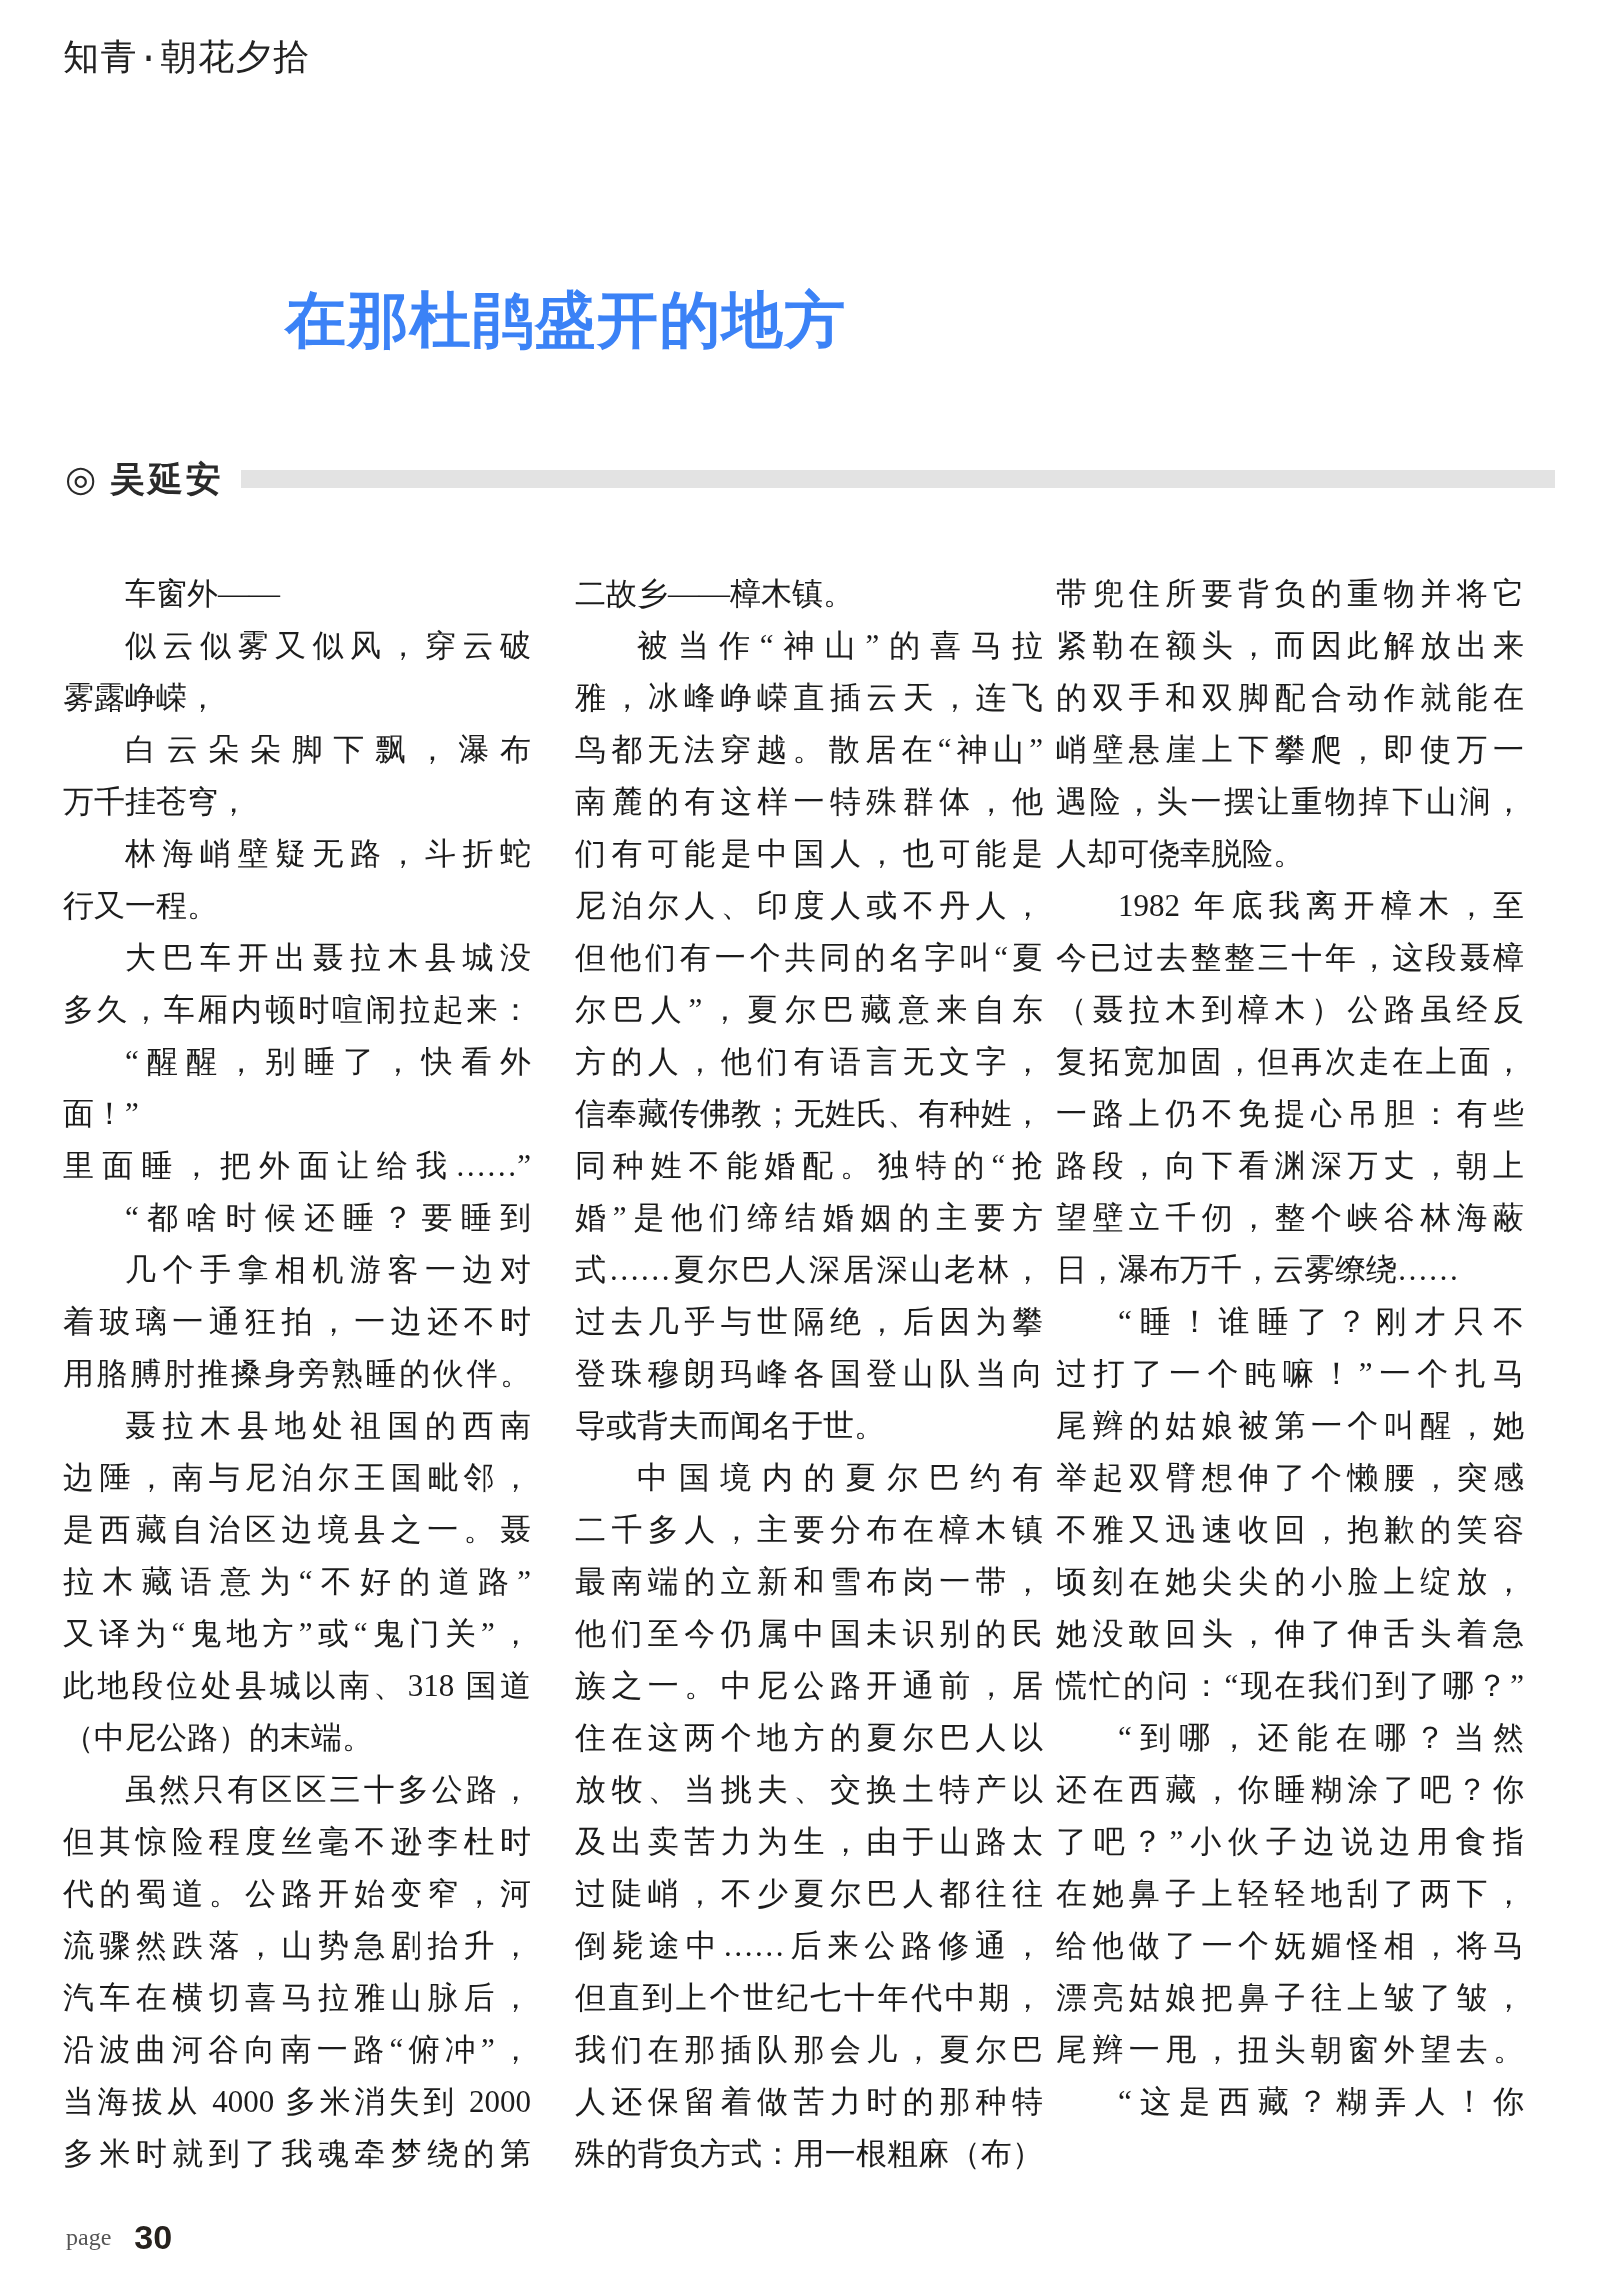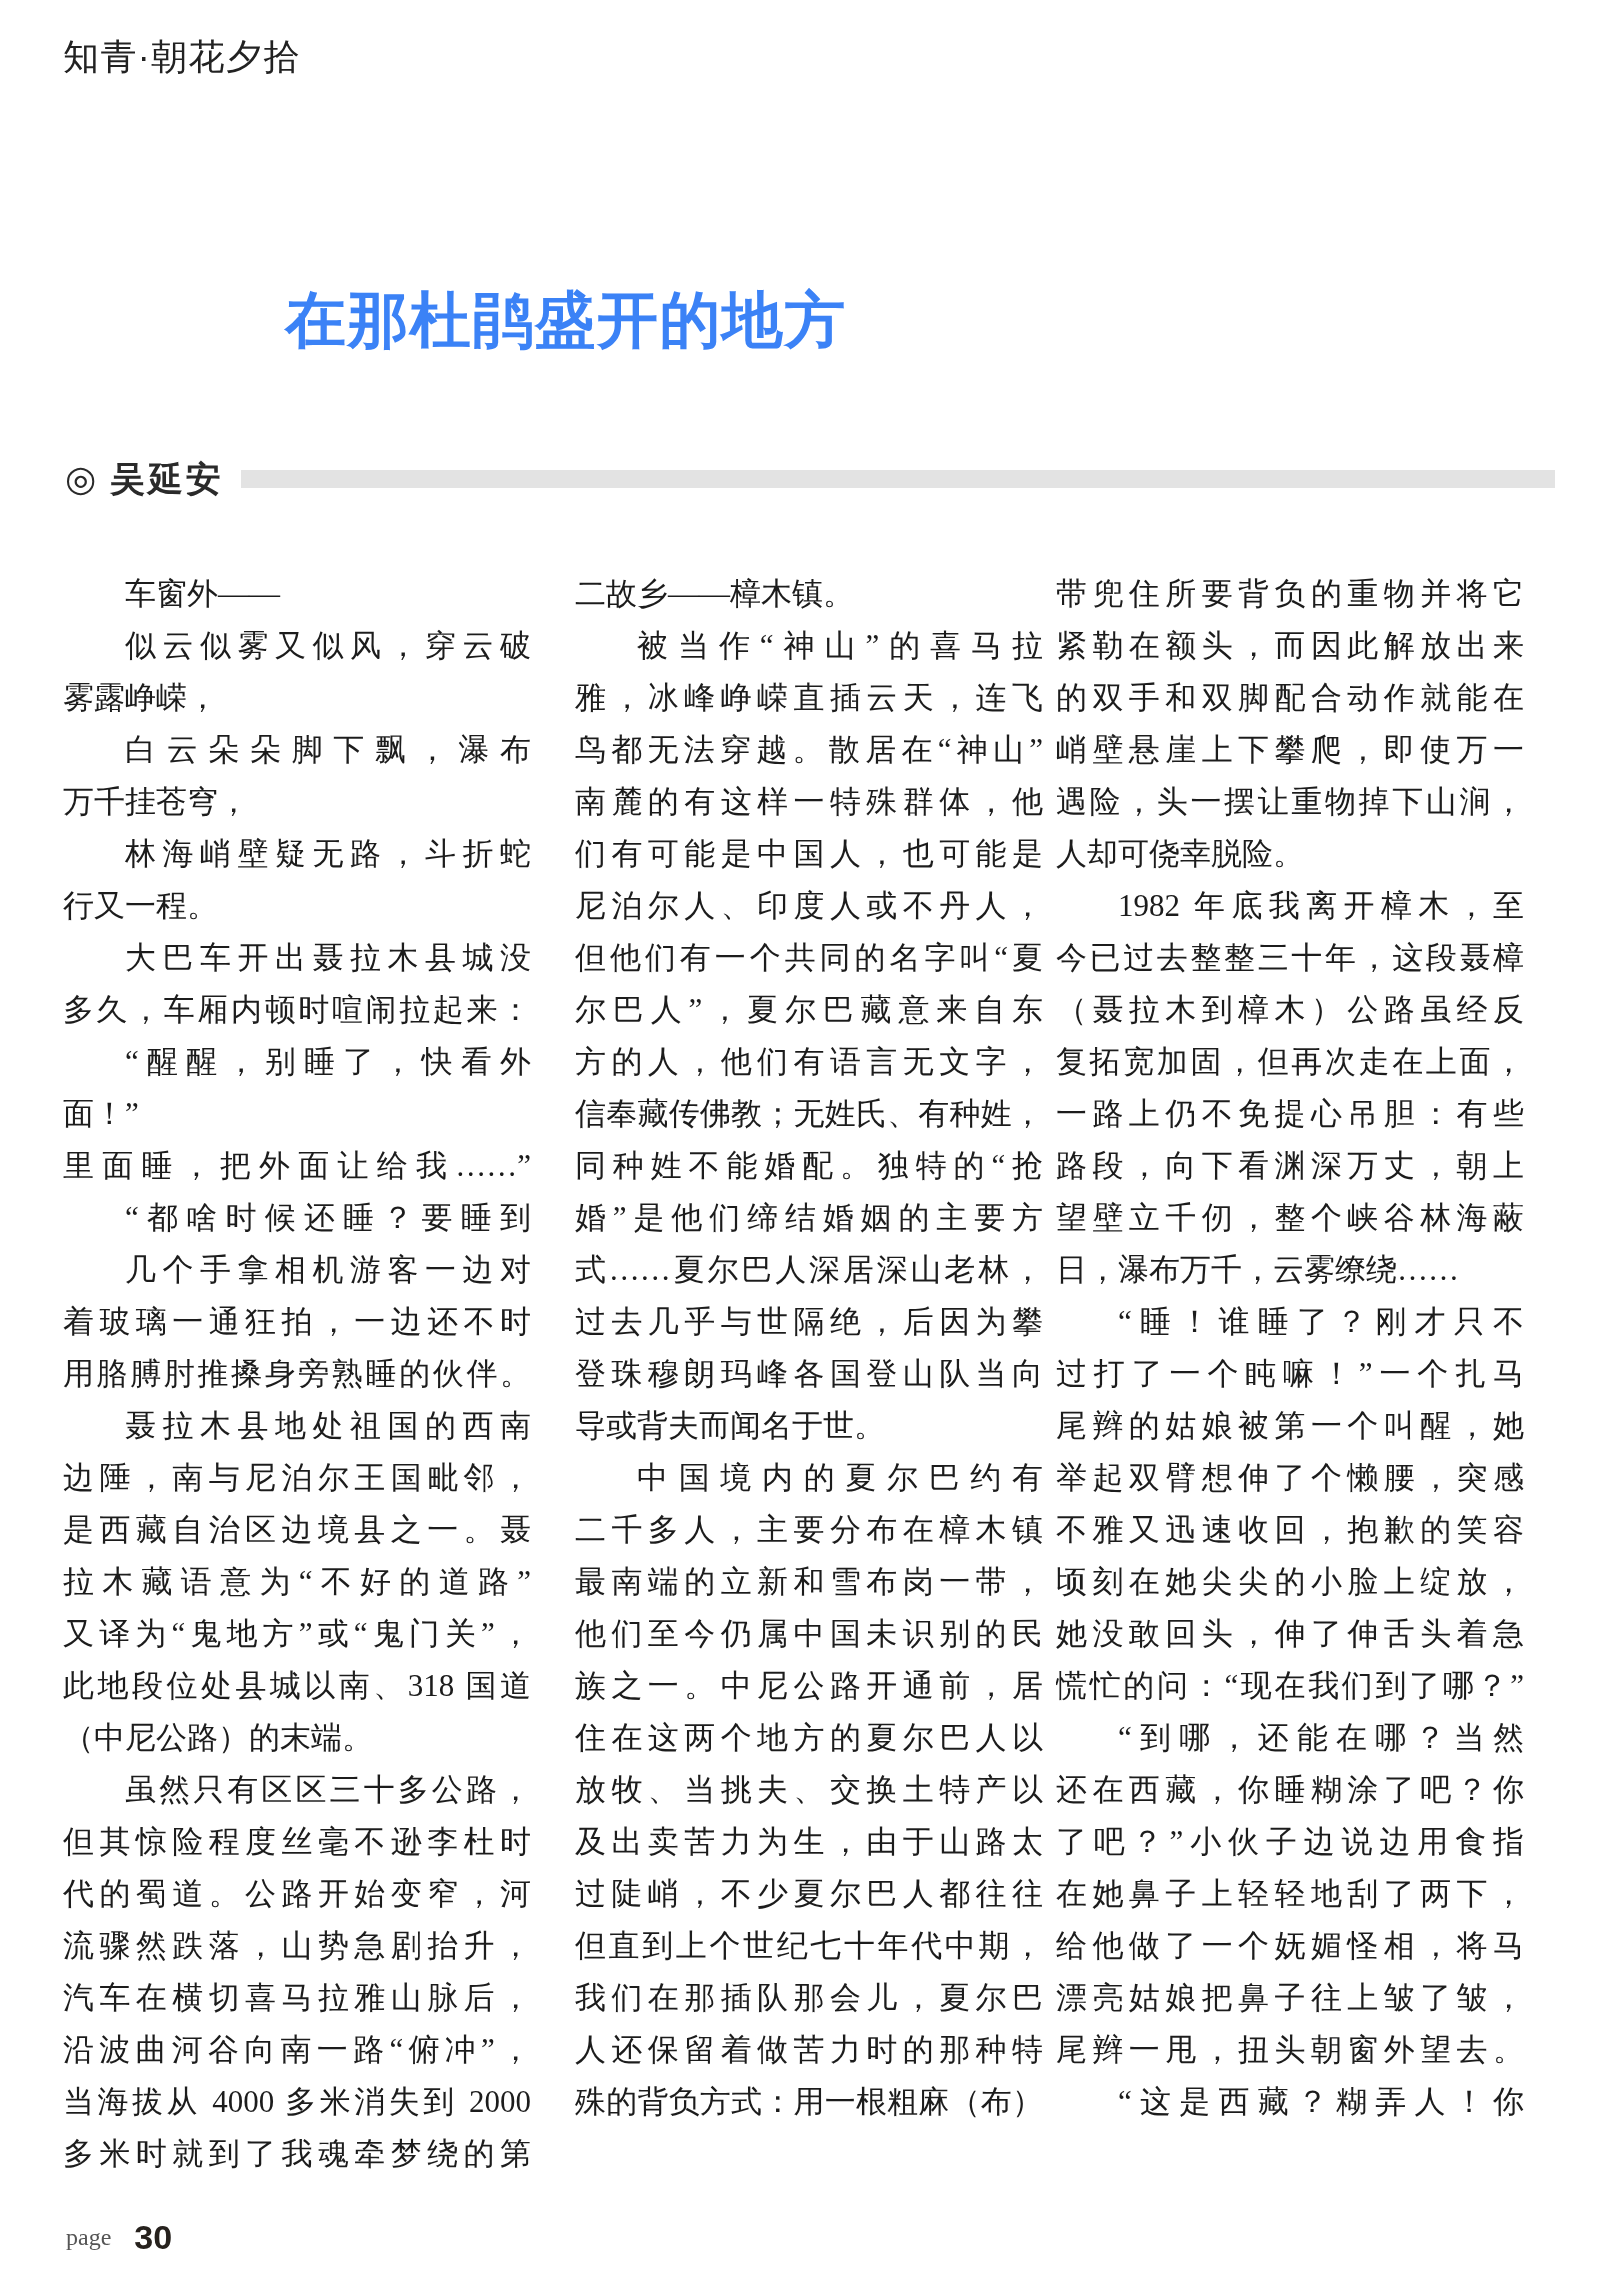--- a/index.html
+++ b/index.html
@@ -7,21 +7,21 @@
     width:1617px;height:2284px;
     position:relative;
     background:#ffffff;
     font-family:"Liberation Serif","DejaVu Serif",serif;
     color:#1c1c1c;
     overflow:hidden;
   }
   .header{
     position:absolute;left:63px;top:33px;
     font-size:36px;letter-spacing:1.4px;color:#222;
-    font-family:Liberation Sans, sans-serif;
+    font-family:Liberation Mono, monospace;
   }
   .main-title{
     position:absolute;left:285px;top:280px;
     font-size:61px;font-weight:700;letter-spacing:1.4px;color:#3b82f6;
     font-family:"Liberation Serif","DejaVu Serif",serif;
     white-space:nowrap;
   }
   .author-row{
     position:absolute;left:65px;top:456px;height:45px;
   }
@@ -145,20 +145,21 @@
     <div class="line end">导或背夫而闻名于世。</div>
     <div class="line fill indent">中国境内的夏尔巴约有</div>
     <div class="line fill">二千多人，主要分布在樟木镇</div>
     <div class="line fill">最南端的立新和雪布岗一带，</div>
     <div class="line fill">他们至今仍属中国未识别的民</div>
     <div class="line fill">族之一。中尼公路开通前，居</div>
     <div class="line fill">住在这两个地方的夏尔巴人以</div>
     <div class="line fill">放牧、当挑夫、交换土特产以</div>
     <div class="line fill">及出卖苦力为生，由于山路太</div>
     <div class="line fill">过陡峭，不少夏尔巴人都往往</div>
+    <div class="line fill">倒毙途中……后来公路修通，</div>
     <div class="line fill">但直到上个世纪七十年代中期，</div>
     <div class="line fill">我们在那插队那会儿，夏尔巴</div>
     <div class="line fill">人还保留着做苦力时的那种特</div>
     <div class="line fill">殊的背负方式：用一根粗麻（布）</div>
   </div>
 <div class="column c3">
     <div class="line fill">带兜住所要背负的重物并将它</div>
     <div class="line fill">紧勒在额头，而因此解放出来</div>
     <div class="line fill">的双手和双脚配合动作就能在</div>
     <div class="line fill">峭壁悬崖上下攀爬，即使万一</div>

